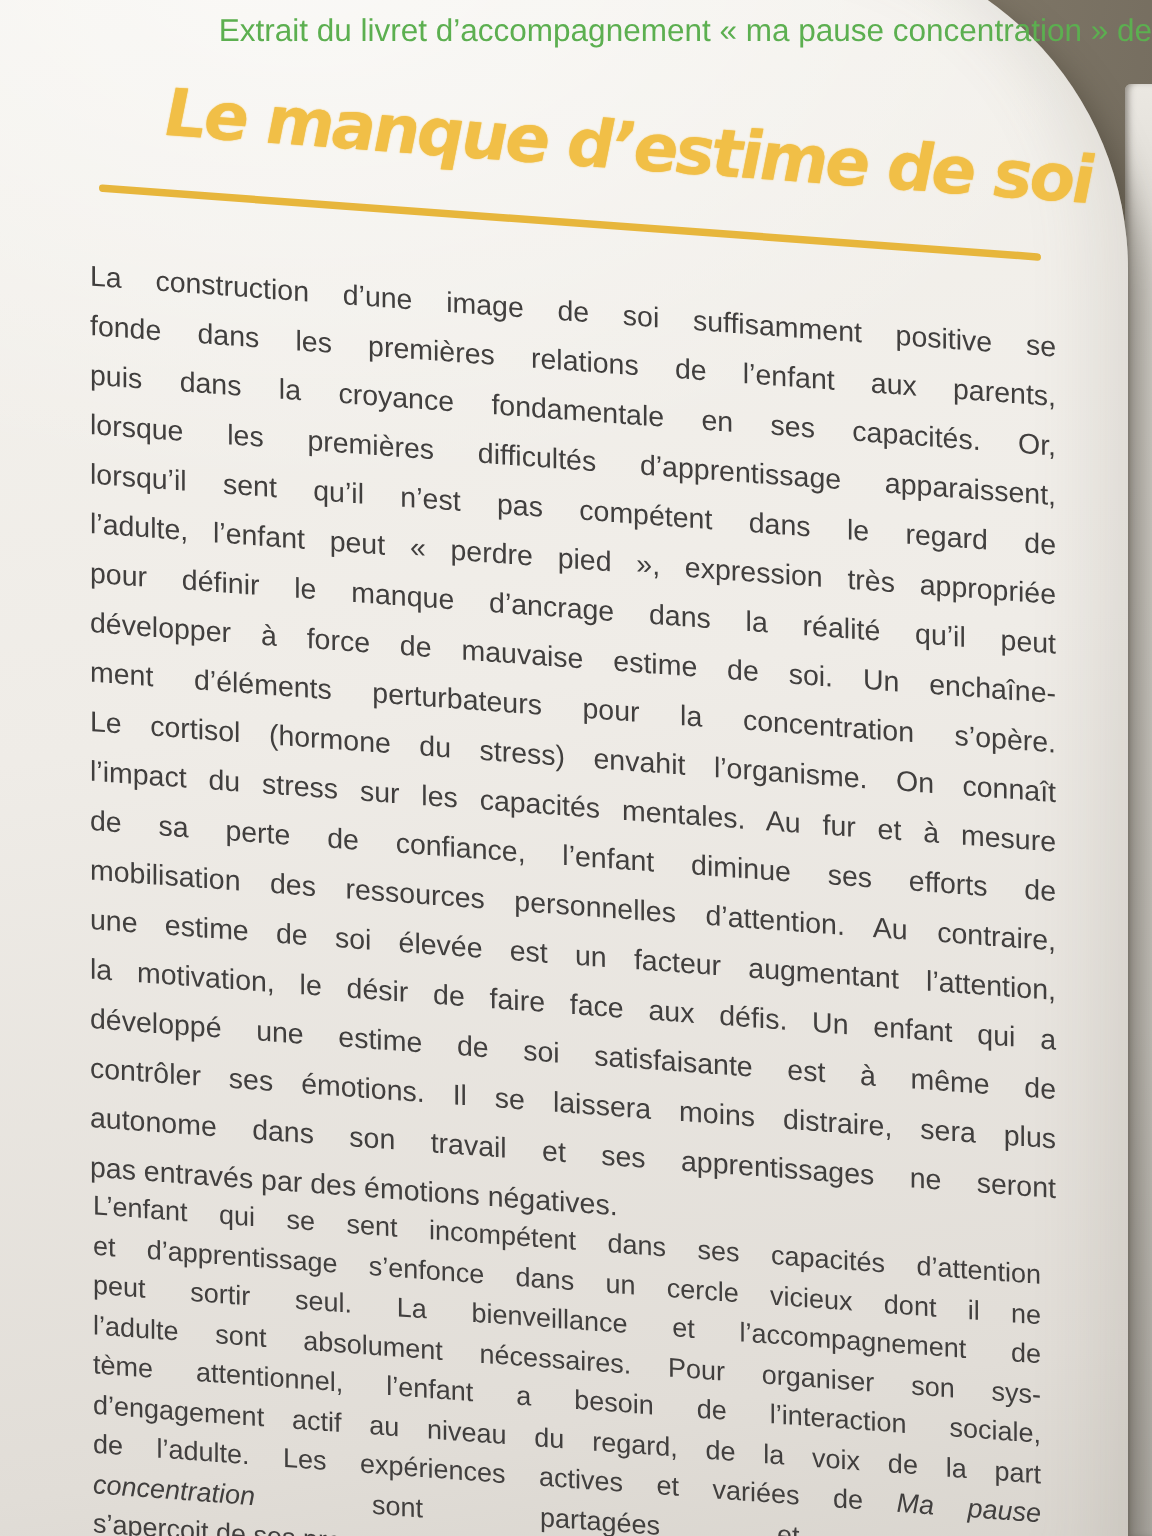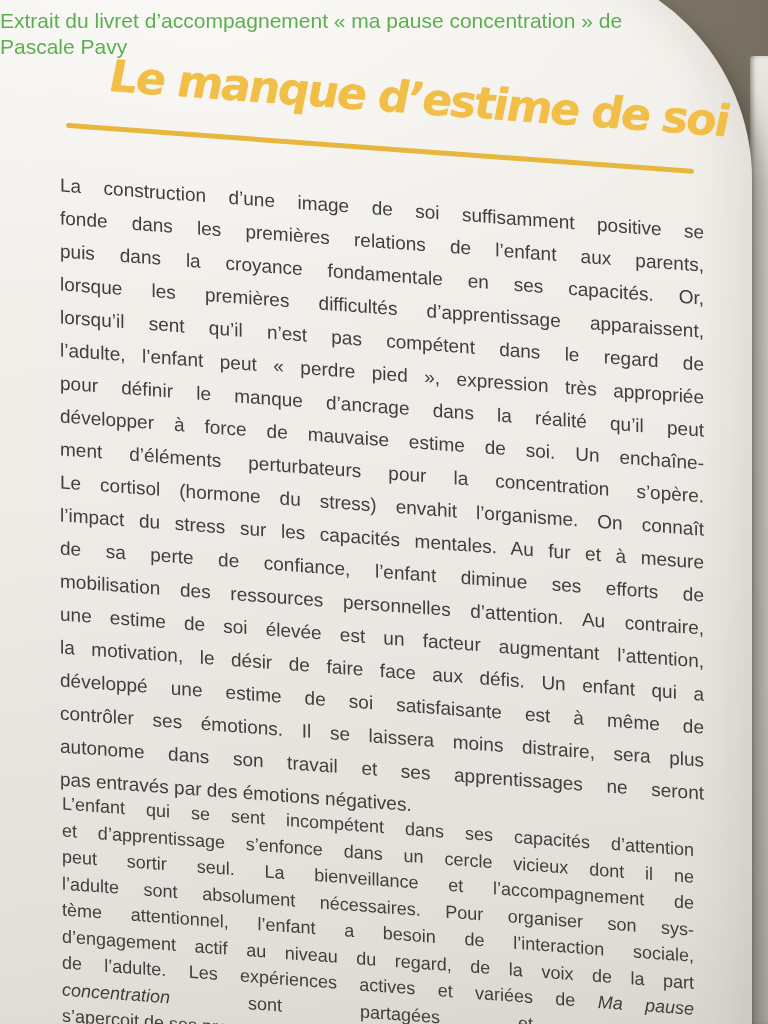--- a/index.html
+++ b/index.html
@@ -22,21 +22,21 @@
     position:absolute;left:-30px;top:-40px;width:782px;height:1120px;
     border-top-right-radius:220px 220px;
     background:
       radial-gradient(120% 55% at 30% 0%,rgba(255,255,255,.55),rgba(255,255,255,0) 60%),
       linear-gradient(172deg,#f5f3ee 0%,#efece7 45%,#e1ddd7 85%,#d6d2cb 100%);
     box-shadow:8px 14px 22px rgba(55,50,38,.5), inset -20px -10px 46px rgba(110,105,90,.14);
   }
   .content{position:absolute;inset:0;}
   .caption{
     position:absolute;top:8px;left:0;width:768px;
-    text-align:left;
+    text-align:right;
     color:var(--caption-green,#5caf50);
     font-size:21px;line-height:26px;
   }
   
   .skew{
     position:absolute;inset:0;
     transform:skewY(4.2deg);
     transform-origin:0 0;
   }
   .title{
@@ -65,21 +65,20 @@
 </style>
 </head>
 <body>
 
 <div class="photo">
   <div class="edge-stack"></div>
   <div class="page"></div>
   <div class="content">
     <div class="caption">
       <div>Extrait du livret d’accompagnement « ma pause concentration » de</div>
-      <div>Pascale Pavy</div>
     </div>
     <div class="skew">
       <h1 class="title">Le manque d’estime de soi</h1>
       <div class="rule"></div>
       <div class="para para1">
           <div class="bodyline">La construction d’une image de soi suffisamment positive se</div>
           <div class="bodyline">fonde dans les premières relations de l’enfant aux parents,</div>
           <div class="bodyline">puis dans la croyance fondamentale en ses capacités. Or,</div>
           <div class="bodyline">lorsque les premières difficultés d’apprentissage apparaissent,</div>
           <div class="bodyline">lorsqu’il sent qu’il n’est pas compétent dans le regard de</div>

